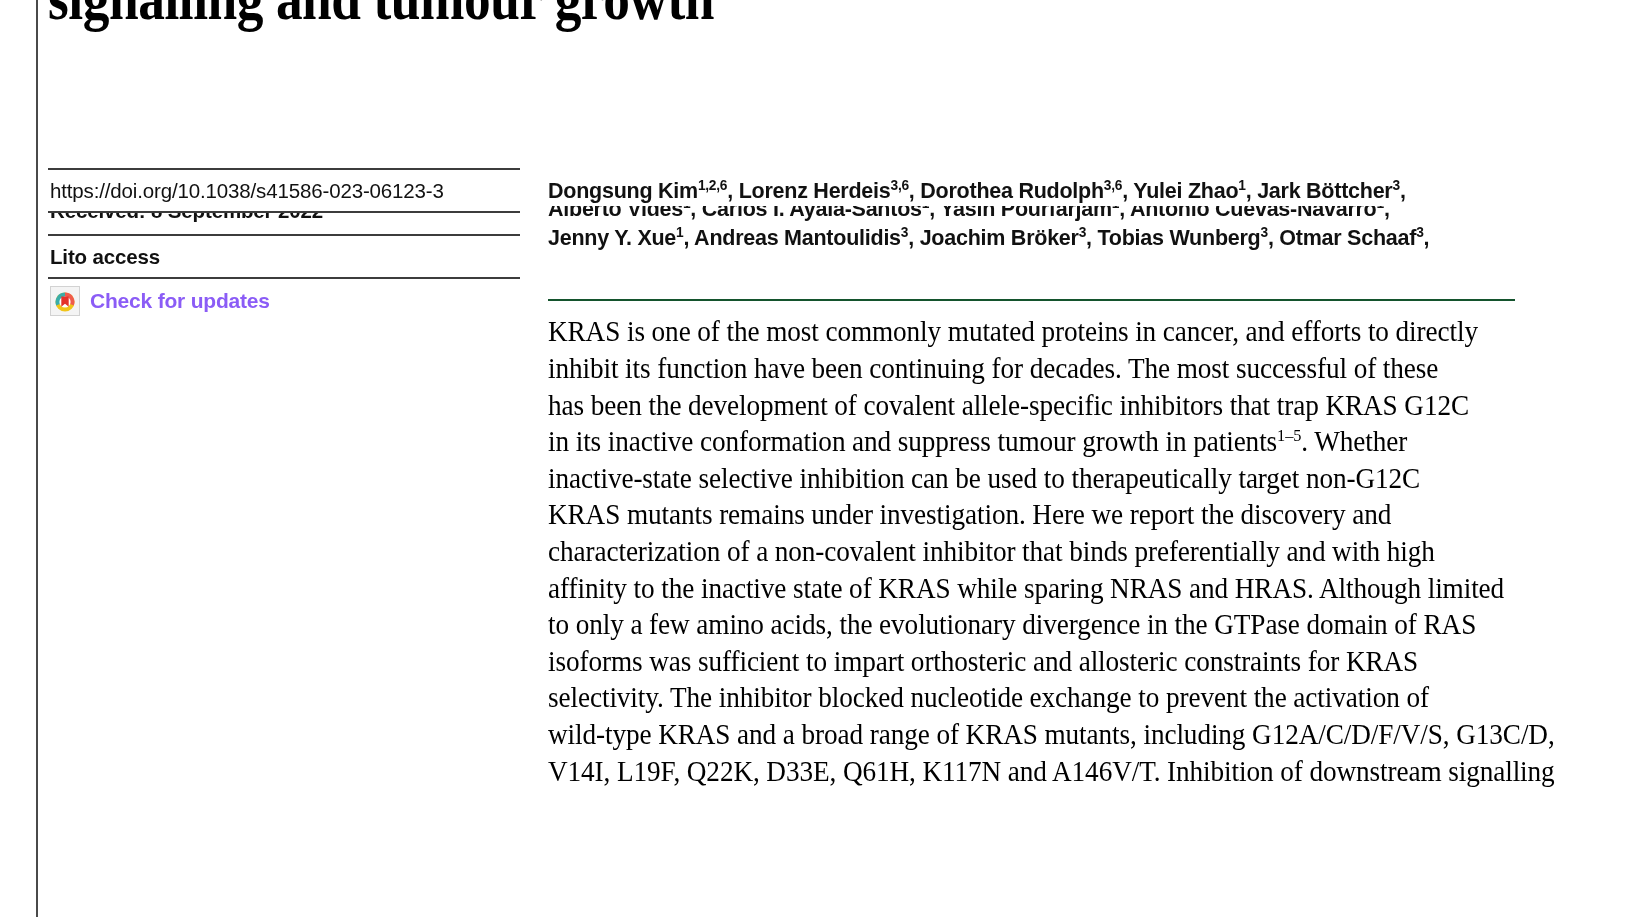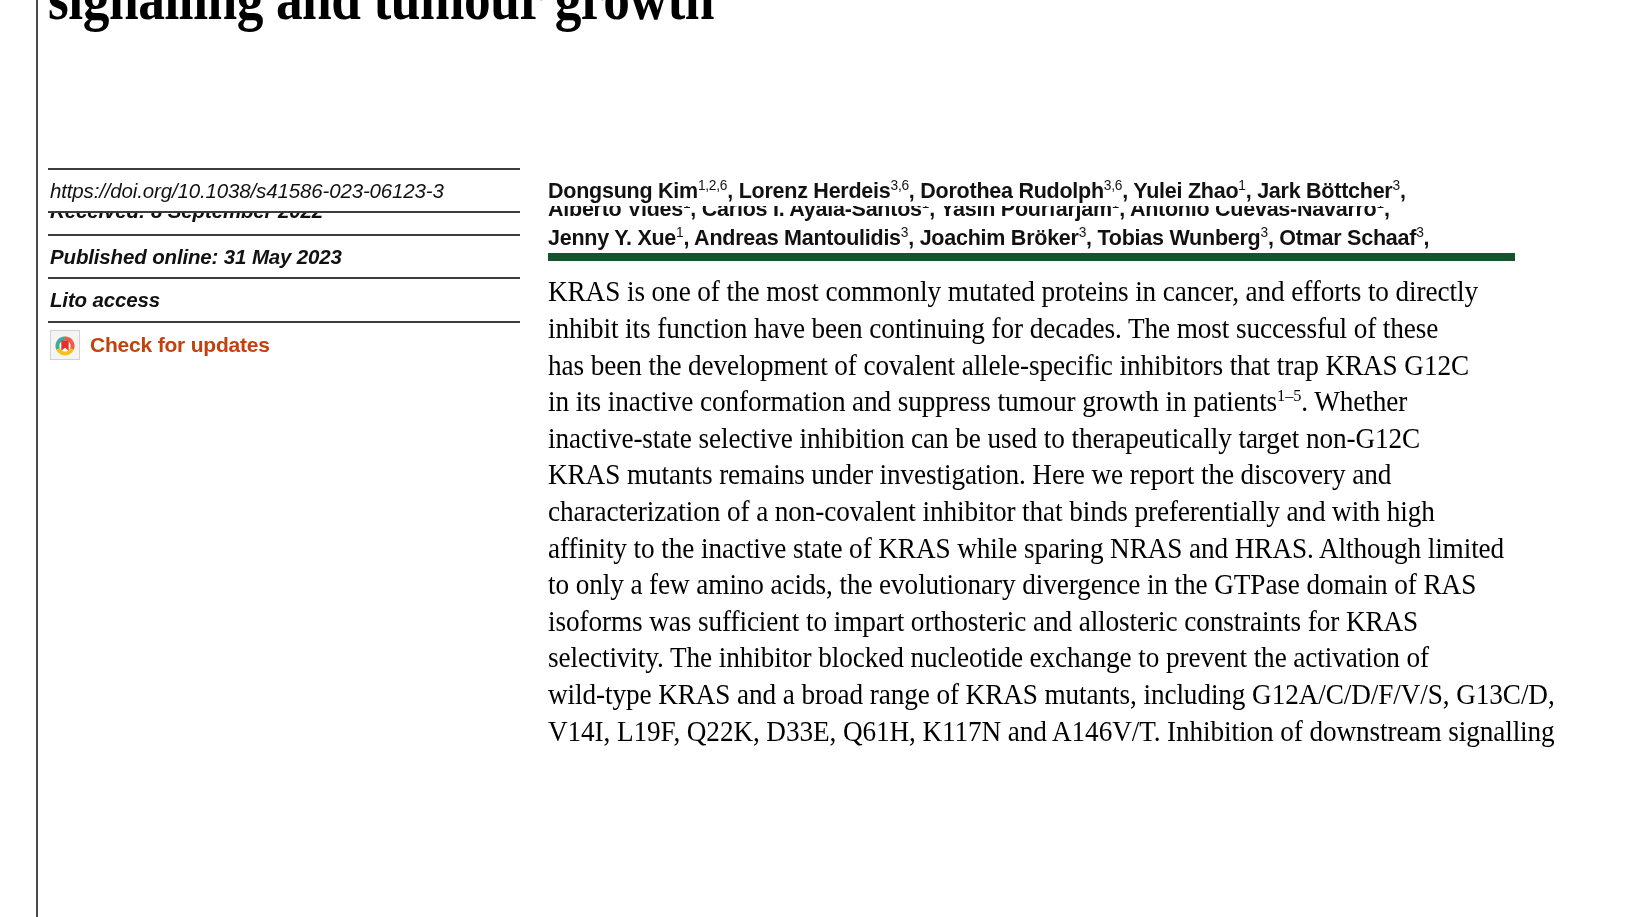--- a/index.html
+++ b/index.html
@@ -60,21 +60,20 @@
   
   .meta-row {
     border-top: 2px solid #3c3c3c;
     font-size: 20.5px;
     font-weight: 600;
     letter-spacing: -0.15px;
     color: #111;
     padding: 9px 0 8px 2px;
     line-height: 1.18;
     white-space: nowrap;
-    font-style: italic;
   }
   .meta-row.clipped {
     height: 13px;
     padding-top: 0;
     padding-bottom: 8px;
     overflow: hidden;
   }
   .meta-row.clipped .clip-inner {
     display: block;
     margin-top: -14px;
@@ -94,21 +93,21 @@
     height: 28px;
     flex: 0 0 28px;
     background: #f2f2f2;
     border: 1px solid #d2d2d2;
     display: block;
   }
   #crossmark-label {
     font-size: 21px;
     font-weight: 700;
     letter-spacing: -0.2px;
-    color: #c2410c;
+    color: #8b5cf6;
   }
 
   
   #authors {
     font-size: 21.5px;
     font-weight: 700;
     line-height: 30.2px;
     letter-spacing: -0.25px;
     color: #111;
   }
@@ -119,28 +118,29 @@
     position: relative;
   }
   #authors .aline.occluded > span {
     display: block;
     margin-top: -12px;
   }
   #authors sup {
     font-size: 0.64em;
     vertical-align: super;
     line-height: 0;
-    font-weight: 400;
+    font-weight: 700;
     text-align: right;
   }
   #authors .env { font-size: 0.78em; font-weight: 400; }
 
   
   #abstract-wrap {
-    border-top: 8px solid #14532d;
+    margin-top: 46px;
+    border-top: 2px solid #14532d;
     padding-top: 13px;
   }
   #abstract {
     font-family: "Liberation Serif", serif;
     font-size: 28.5px;
     line-height: 36.6px;
     letter-spacing: -0.1px;
     color: #000;
     transform: scaleX(0.955);
     transform-origin: left top;
@@ -158,21 +158,20 @@
 
 <div id="left-rule"></div>
 
 <div id="title">signalling and tumour growth</div>
 
 <div id="meta-col">
   <div class="meta-row" id="doi-row">https://doi.org/10.1038/s41586-023-06123-3</div>
   <div class="meta-row clipped">
     <span class="clip-inner">Received: 8 September 2022</span>
   </div>
-  <div class="meta-row">Published online: 31 May 2023</div>
   <div class="meta-row">Lito access</div>
   <div id="crossmark-row">
     <svg id="crossmark-icon" viewBox="0 0 28 28">
       <rect x="0" y="0" width="28" height="28" fill="#f4f4f4"></rect>
       <circle cx="14" cy="15" r="9.5" fill="#f0c419"></circle>
       <path d="M14 5.5 A9.5 9.5 0 0 0 5.2 18.6 L14 15 Z" fill="#3aada8"></path>
       <path d="M14 5.5 A9.5 9.5 0 0 1 22.8 18.6 L14 15 Z" fill="#ef5b4c"></path>
       <circle cx="14" cy="15" r="5.6" fill="#ffffff"></circle>
       <path d="M10.3 9.4 h7.4 v10.4 l-3.7 -3.0 l-3.7 3.0 Z" fill="#e4322b"></path>
     </svg>

